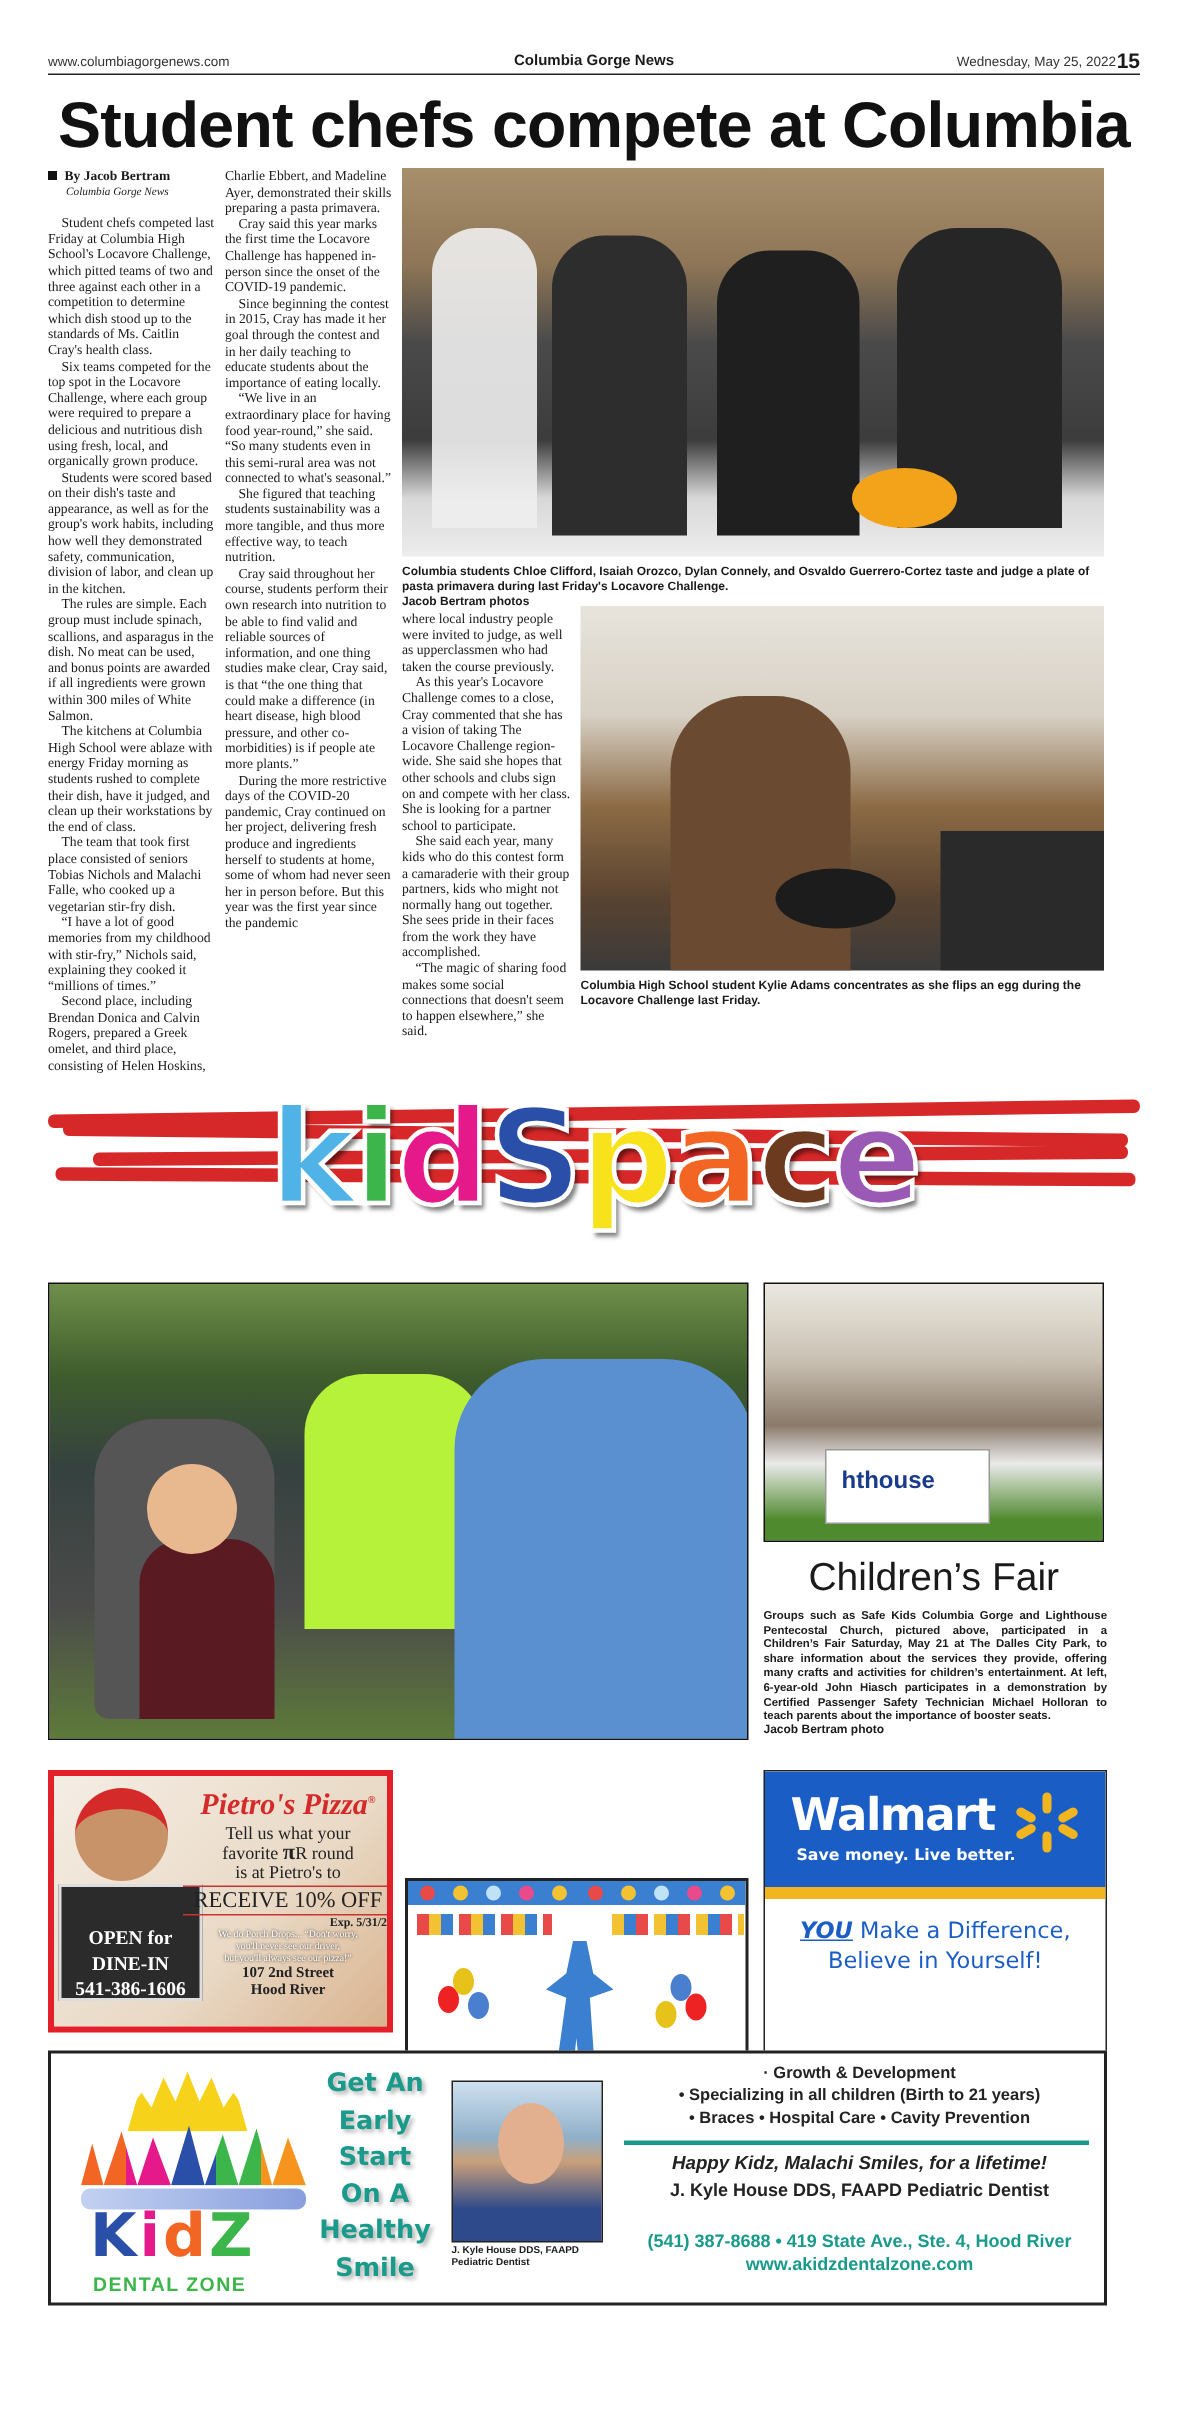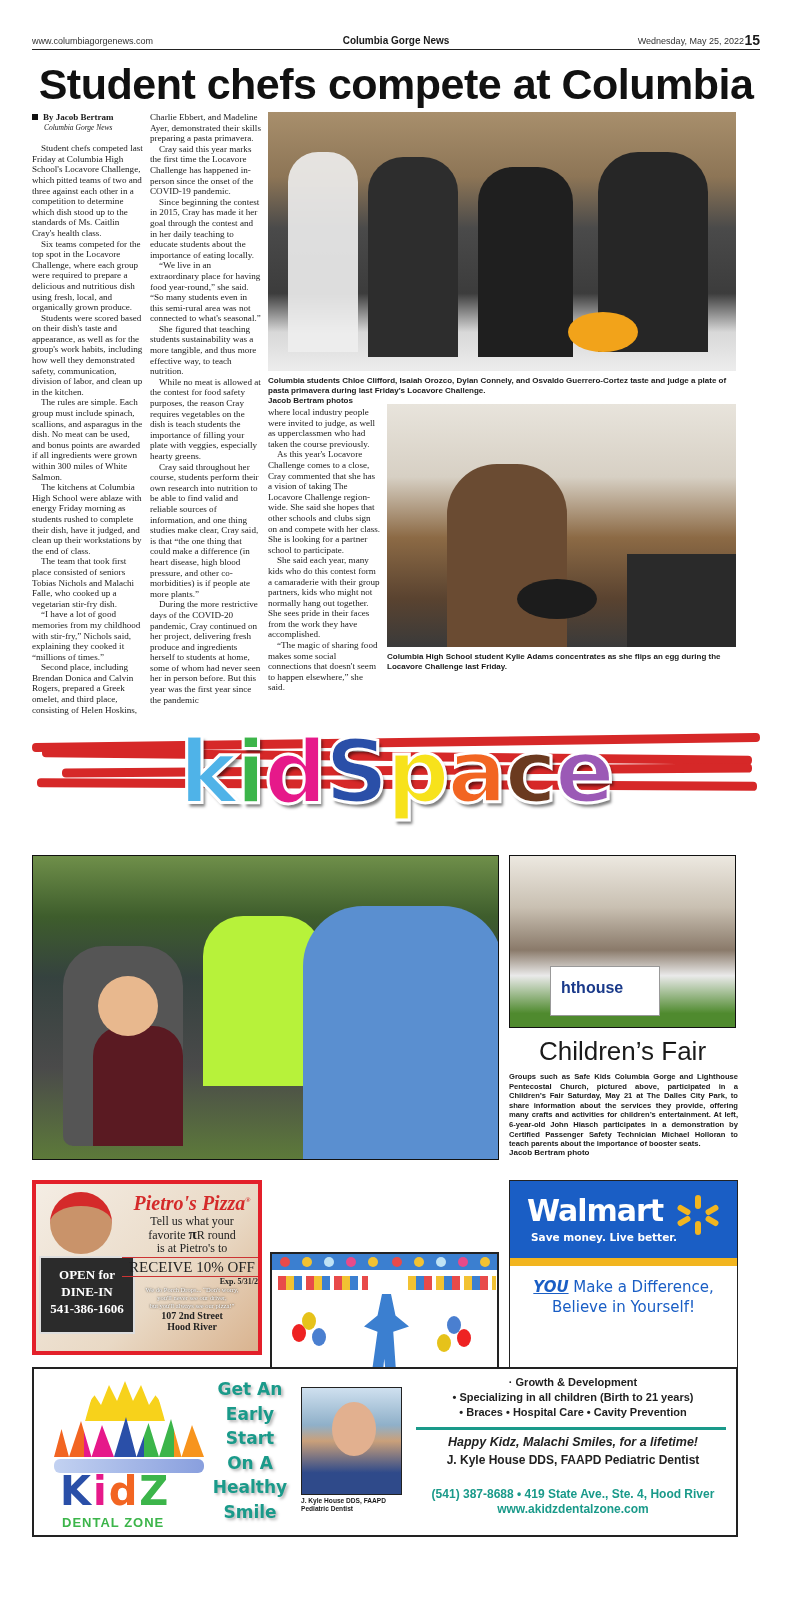--- a/index.html
+++ b/index.html
@@ -55,21 +55,20 @@
   <p>“I have a lot of good memories from my childhood with stir-fry,” Nichols said, explaining they cooked it “millions of times.”</p>
   <p>Second place, including Brendan Donica and Calvin Rogers, prepared a Greek omelet, and third place, consisting of Helen Hoskins,</p>
 </div>
 
 <div class="abs col" style="left:150px; top:112px; width:111px;">
   <p style="text-indent:0">Charlie Ebbert, and Madeline Ayer, demonstrated their skills preparing a pasta primavera.</p>
   <p>Cray said this year marks the first time the Locavore Challenge has happened in-person since the onset of the COVID-19 pandemic.</p>
   <p>Since beginning the contest in 2015, Cray has made it her goal through the contest and in her daily teaching to educate students about the importance of eating locally.</p>
   <p>“We live in an extraordinary place for having food year-round,” she said. “So many students even in this semi-rural area was not connected to what's seasonal.”</p>
   <p>She figured that teaching students sustainability was a more tangible, and thus more effective way, to teach nutrition.</p>
-  <p>While no meat is allowed at the contest for food safety purposes, the reason Cray requires vegetables on the dish is teach students the importance of filling your plate with veggies, especially hearty greens.</p>
   <p>Cray said throughout her course, students perform their own research into nutrition to be able to find valid and reliable sources of information, and one thing studies make clear, Cray said, is that “the one thing that could make a difference (in heart disease, high blood pressure, and other co-morbidities) is if people ate more plants.”</p>
   <p>During the more restrictive days of the COVID-20 pandemic, Cray continued on her project, delivering fresh produce and ingredients herself to students at home, some of whom had never seen her in person before. But this year was the first year since the pandemic</p>
 </div>
 
 <div class="abs photo" style="left:268px; top:112px; width:468px; height:259px; background:linear-gradient(180deg,#a88f6c 0%,#8d7556 25%,#4a4a4a 45%,#3c3c3c 70%,#d8d8d8 85%,#ededed 100%);">
   <div style="position:absolute;left:20px;top:40px;width:70px;height:200px;background:#eee;border-radius:30px 30px 0 0;opacity:.9"></div>
   <div style="position:absolute;left:100px;top:45px;width:90px;height:200px;background:#2d2d2d;border-radius:35px 35px 0 0"></div>
   <div style="position:absolute;left:210px;top:55px;width:95px;height:190px;background:#1f1f1f;border-radius:35px 35px 0 0"></div>
   <div style="position:absolute;left:330px;top:40px;width:110px;height:200px;background:#262626;border-radius:40px 40px 0 0"></div>
   <div style="position:absolute;left:300px;top:200px;width:70px;height:40px;background:#f2a31a;border-radius:50%"></div>
@@ -112,21 +111,21 @@
 </div>
 <div class="abs photo" style="left:509px; top:855px; width:227px; height:173px; border:1px solid #111; background:linear-gradient(180deg,#ece8e0 0%,#c9c0b2 30%,#8a7a6a 55%,#eaeaea 70%,#4f8a2e 92%);">
   <div style="position:absolute;left:40px;top:110px;width:110px;height:50px;background:#fff;border:1px solid #999;font-family:'Liberation Sans',sans-serif;font-weight:bold;font-size:16px;color:#1a3a8a;padding:12px 0 0 10px">hthouse</div>
 </div>
 <div class="abs fair-title" style="left:509px; top:1036px; width:227px;">Children’s Fair</div>
 <div class="abs fair-text" style="left:509px; top:1072px; width:229px;">Groups such as Safe Kids Columbia Gorge and Lighthouse Pentecostal Church, pictured above, participated in a Children’s Fair Saturday, May 21 at The Dalles City Park, to share information about the services they provide, offering many crafts and activities for children’s entertainment. At left, 6-year-old John Hiasch participates in a demonstration by Certified Passenger Safety Technician Michael Holloran to teach parents about the importance of booster seats.</div>
 <div class="abs caption credit" style="left:509px; top:1148px; width:229px;">Jacob Bertram photo</div>
 
 <div class="abs ad pietro" style="left:32px; top:1180px; width:230px; height:175px;">
   <div style="position:absolute;left:14px;top:8px;width:62px;height:62px;background:#c9936a;border-radius:50%;border-top:14px solid #d42a2a"></div>
-  <div style="position:absolute;left:3px;top:72px;width:96px;height:78px;background:#2b2b2b;border:2px solid #ddd;color:#fff;text-align:center;font-family:'Liberation Serif',serif;font-weight:bold;font-size:13px;line-height:17px;padding-top:8px">
+  <div style="position:absolute;left:3px;top:72px;width:96px;height:78px;background:#2b2b2b;border:2px solid #ddd;color:#fff;text-align:center;font-family:'Liberation Serif',serif;font-weight:bold;font-size:13px;line-height:17px;padding-top:25px">
     <div>OPEN for</div>
     <div>DINE-IN</div>
     <div>541-386-1606</div>
   </div>
   <div style="position:absolute;left:86px;top:4px;width:140px;text-align:center;font-family:'Liberation Serif',serif;color:#222">
     <div style="font-weight:bold;font-size:20px;color:#d42a2a;font-style:italic;line-height:24px"><span>Pietro's Pizza</span><sup style="font-size:7px">®</sup></div>
     <div style="font-size:12px;line-height:13px">Tell us what your</div>
     <div style="font-size:12px;line-height:13px"><span>favorite </span><b style="font-size:15px">π</b><span>R round</span></div>
     <div style="font-size:12px;line-height:13px">is at Pietro's to</div>
     <div style="font-size:15px;line-height:18px;border-top:1px solid #c33;border-bottom:1px solid #c33;margin-top:2px">RECEIVE 10% OFF</div>

